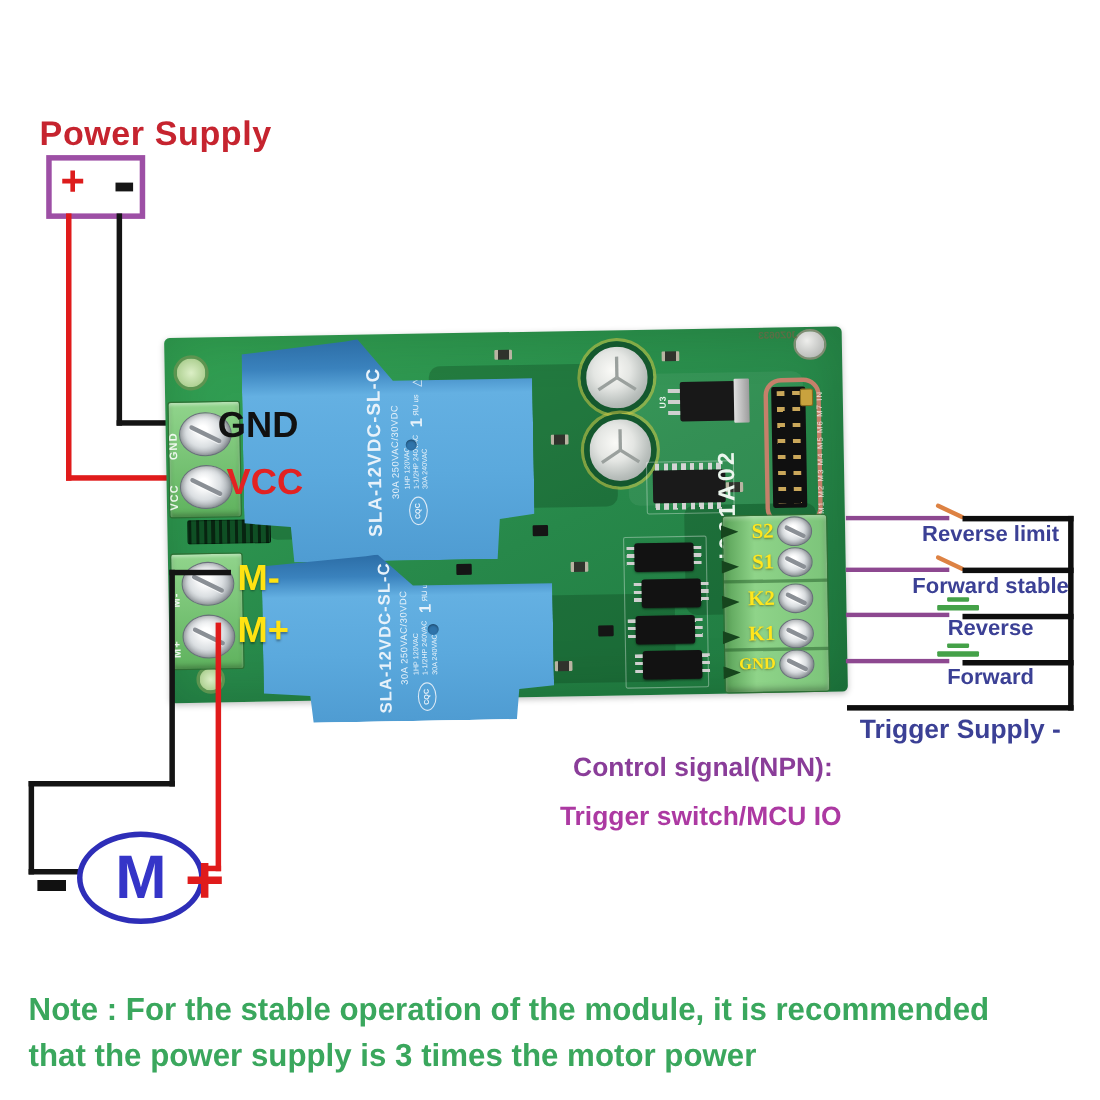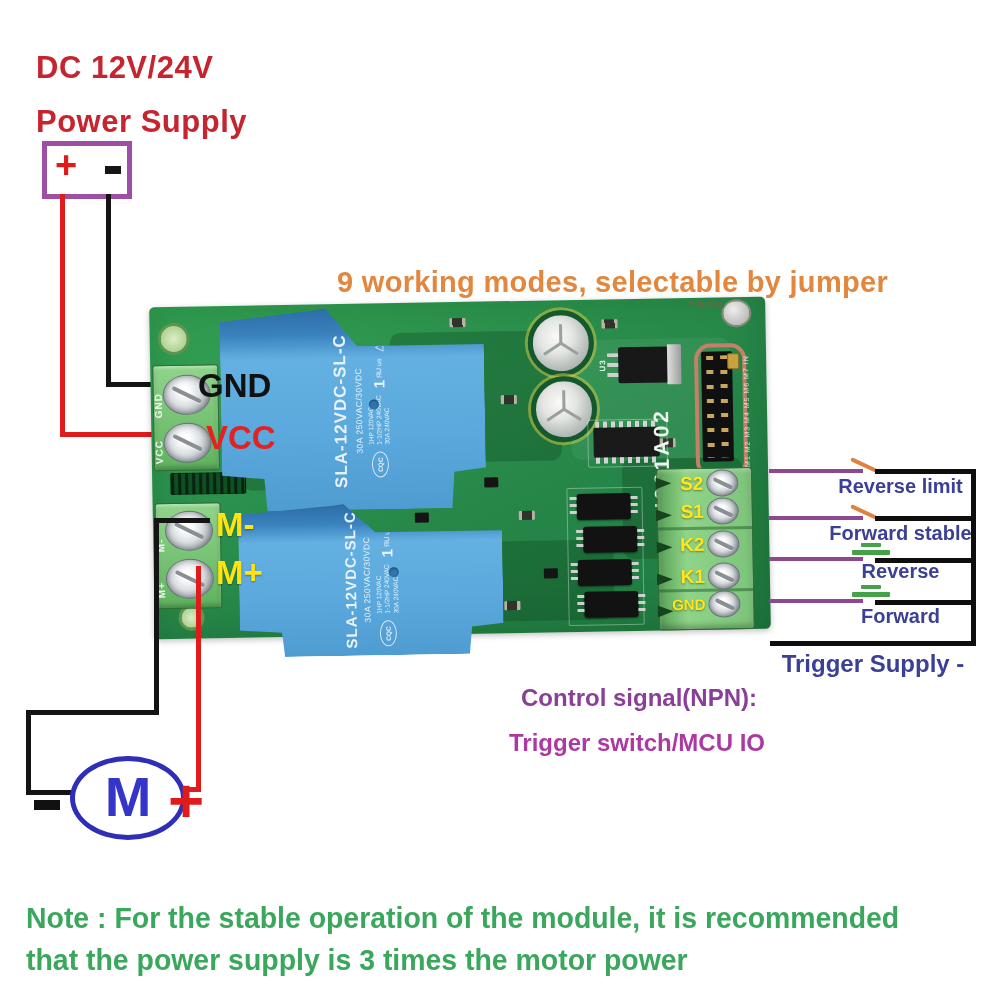--- a/index.html
+++ b/index.html
@@ -98,21 +98,21 @@
 
   
   .rtb{position:absolute;left:504px;top:170px;width:94px;height:160px;border-radius:4px;
        background:linear-gradient(90deg,#59a157 0%,#8fd489 30%,#7cc47a 100%);border:1px solid #2e6e33;
        box-shadow:inset 0 2px 4px rgba(255,255,255,.35), inset 0 -3px 6px rgba(0,0,0,.3);}
   .rtb-div{position:absolute;left:0;width:100%;height:3px;background:rgba(25,80,30,.45);}
   .notch{position:absolute;left:-2px;width:16px;height:12px;background:#16451d;
          clip-path:polygon(0 0,100% 50%,0 100%);}
   .rtb-row{position:absolute;left:4px;width:88px;height:26px;display:flex;align-items:center;}
   .rtb-label{width:42px;text-align:right;font-size:19px;font-weight:bold;color:#ffe61e;
-             text-shadow:0 1px 2px rgba(60,60,0,.55);line-height:1;}
+             text-shadow:0 1px 2px rgba(60,60,0,.55);line-height:1;font-family:Liberation Serif, serif;}
   .rtb-label.sm{font-size:15px;}
   .rtb-row .screw{position:relative;margin-left:3px;}
 
   
   .wire-label{position:absolute;font-size:33px;font-weight:bold;line-height:1;}
   .yellow{color:#ffe312;text-shadow:0 1px 2px rgba(0,0,0,.35);}
 
   
   .sch-purple{position:absolute;height:4px;width:94px;left:769px;background:#8d4890;}
   .sch-black{position:absolute;height:5px;width:101px;left:875px;background:#0e0e0e;}
@@ -139,34 +139,32 @@
 
   
   .note{left:26px;font-size:29px;font-weight:bold;color:#3aa75d;transform:scaleX(.98);
         transform-origin:left top;white-space:nowrap;}
 </style>
 </head>
 <body>
 
 <div class="scene">
 
-  <div class="abs ps-title" style="top:50px;">DC 12V/24V</div>
   <div class="abs ps-title" style="top:104px;">Power Supply</div>
 
   <div class="abs ps-box">
     <div class="abs ps-plus">+</div>
     <div class="abs ps-minus"></div>
   </div>
 
   <div class="wire wr" style="left:60px;top:194px;width:5px;height:243px;"></div>
   <div class="wire wr" style="left:60px;top:432px;width:128px;height:5px;"></div>
   <div class="wire wb" style="left:106px;top:194px;width:5px;height:193px;"></div>
   <div class="wire wb" style="left:106px;top:382px;width:82px;height:5px;"></div>
 
-  <div class="abs subtitle">9 working modes, selectable by jumper</div>
 
   <div class="abs board">
 
     <div class="patch" style="left:240px;top:30px;width:170px;height:130px;"></div>
     <div class="patch" style="left:470px;top:160px;width:120px;height:100px;"></div>
     <div class="patch" style="left:90px;top:140px;width:110px;height:45px;"></div>
     <div class="patch" style="left:330px;top:240px;width:130px;height:80px;"></div>
     <div class="patch light" style="left:420px;top:40px;width:160px;height:120px;"></div>
 
     <div class="hole" style="left:8px;top:16px;width:26px;height:26px;"></div>

